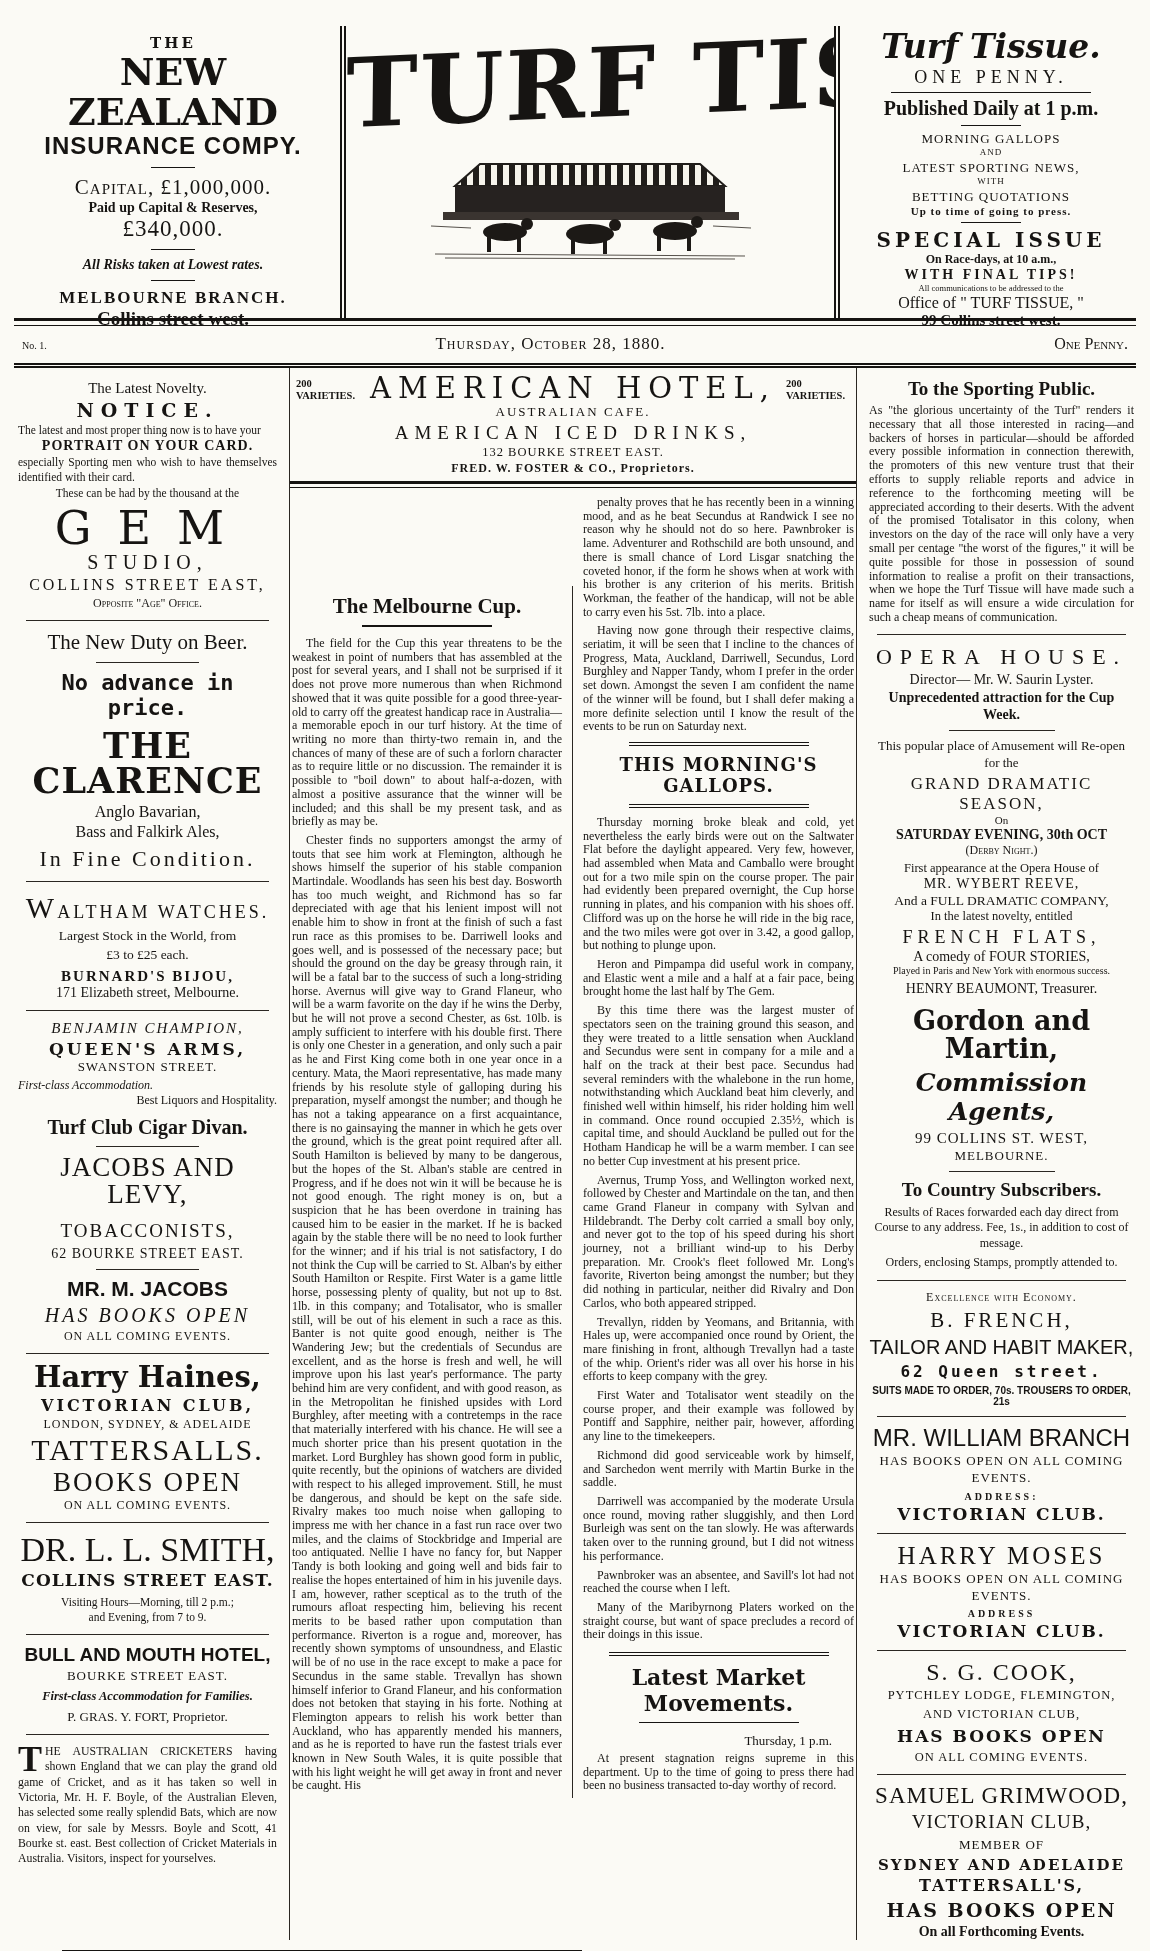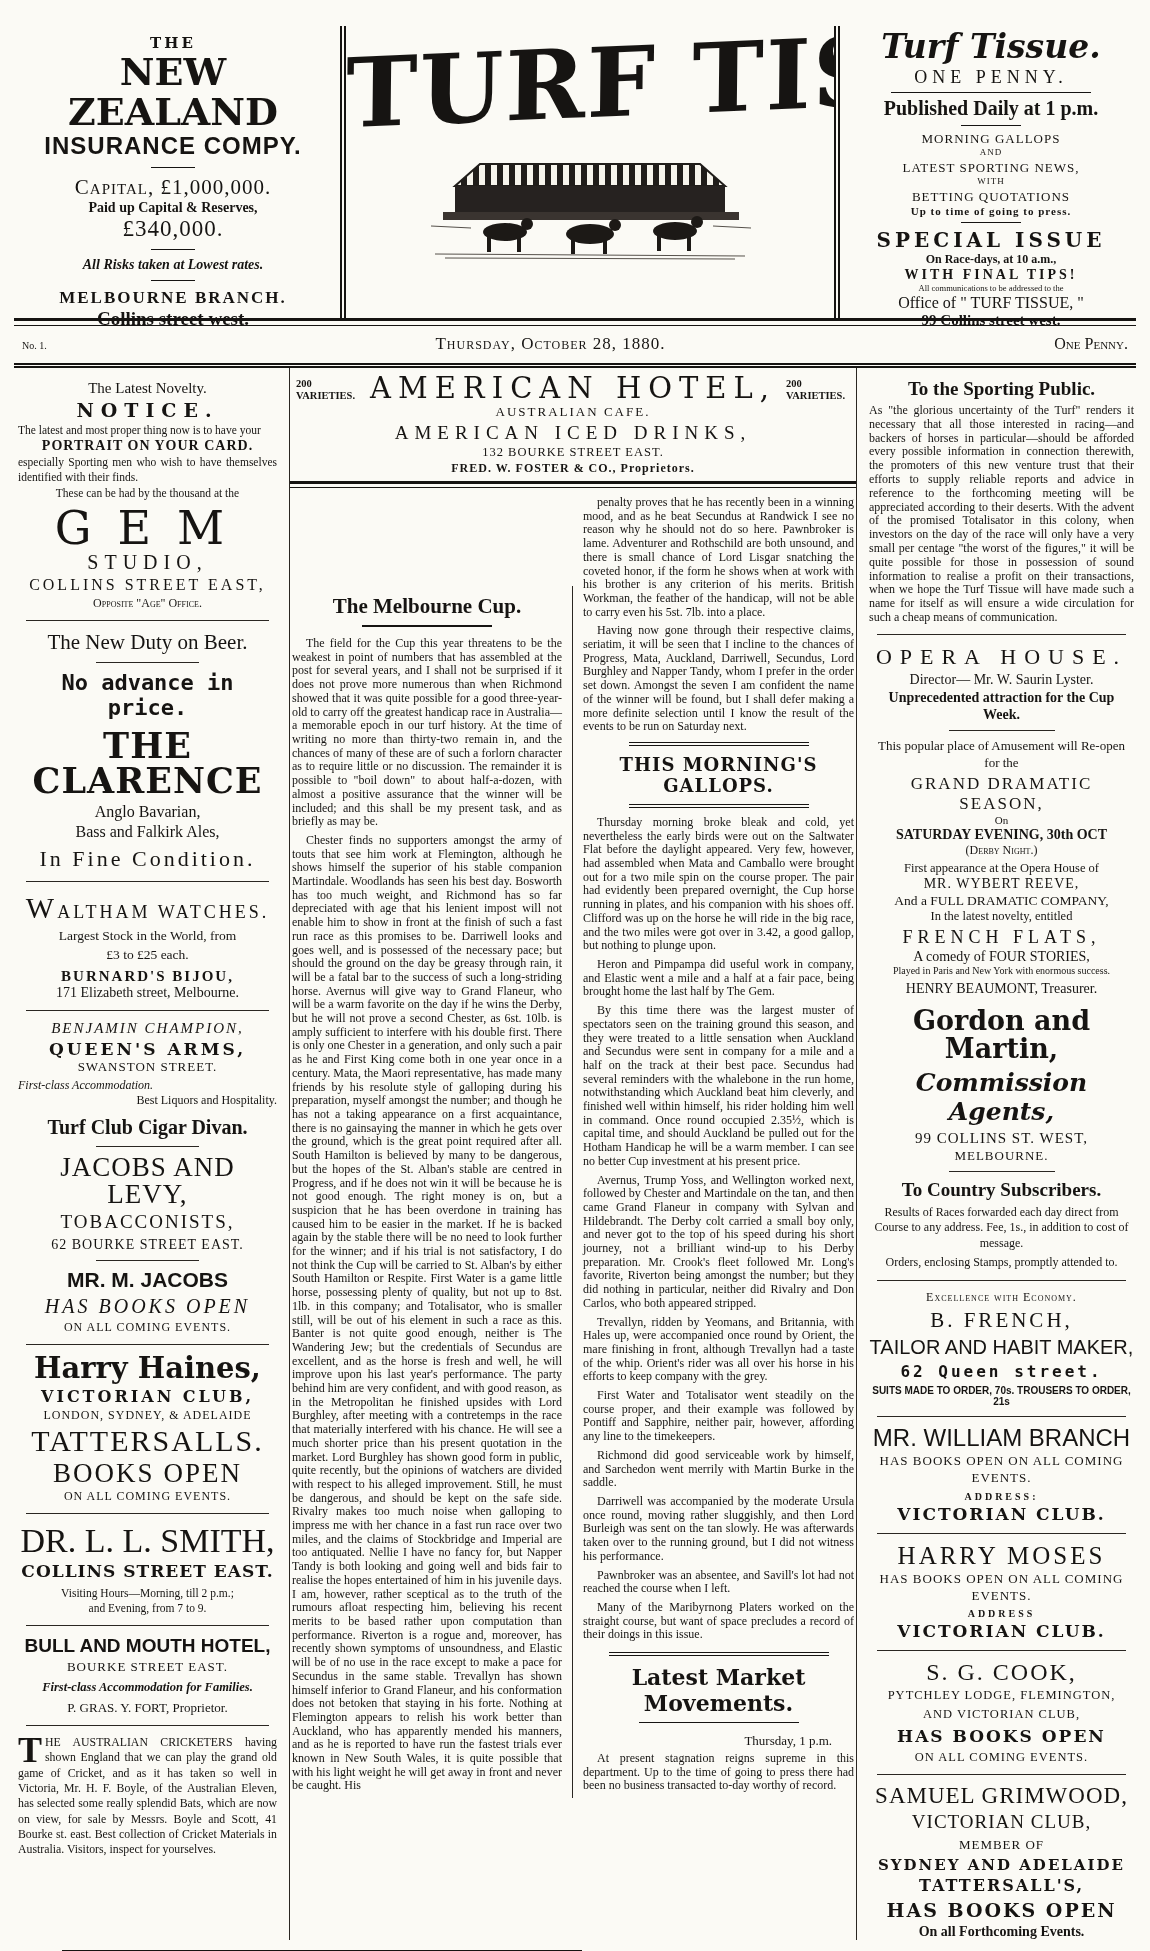--- a/index.html
+++ b/index.html
@@ -81,21 +81,21 @@
   .a-stock{font-size:13.5px;margin-top:3px;}
   .a-bijou{font-size:15px;font-weight:bold;letter-spacing:2px;margin-top:5px;}
   .a-bijou-addr{font-size:14px;}
   .a-champion{font-size:15px;letter-spacing:2px;font-style:italic;margin-top:2px;}
   .a-qarms{font-size:17px;font-weight:bold;letter-spacing:3px;font-family:"DejaVu Serif",serif;margin-top:2px;}
   .a-swan{font-size:13px;letter-spacing:1px;}
   .a-accom{font-size:12px;font-style:italic;text-align:left;margin-top:3px;}
   .a-liquor{font-size:12px;text-align:right;}
   .a-cigar{font-size:20px;font-weight:bold;margin:2px 0;}
   .a-jl{font-size:27px;letter-spacing:1px;margin-top:2px;line-height:1;}
-  .a-tob{font-size:19px;letter-spacing:2px;margin-top:3px;}
+  .a-tob{font-size:19px;letter-spacing:2px;margin-top:12px;}
   .a-jl-addr{font-size:14px;letter-spacing:1px;margin-top:4px;}
   .a-mj{font-size:21px;font-weight:bold;font-family:Liberation Sans, sans-serif;margin-top:2px;}
   .a-books-it{font-size:20px;font-style:italic;letter-spacing:3px;margin-top:3px;}
   .a-events{font-size:12px;letter-spacing:1px;margin-top:2px;}
   .a-haines{font-size:29px;font-weight:bold;font-family:"DejaVu Serif",serif;margin-top:1px;line-height:1;}
   .a-vclub{font-size:16px;font-weight:bold;letter-spacing:3px;font-family:"DejaVu Serif",serif;margin-top:4px;}
   .a-cities{font-size:12px;letter-spacing:1px;margin-top:2px;}
   .a-tatt{font-size:30px;letter-spacing:2px;margin-top:3px;line-height:1;}
   .a-bopen{font-size:27px;letter-spacing:2px;margin-top:4px;line-height:1;}
   .a-smith{font-size:34px;margin-top:10px;line-height:1;}
@@ -269,21 +269,21 @@
   </div>
 
   <div class="cols">
 
     <div class="col-left">
       <div>
         <div class="a-novelty">The Latest Novelty.</div>
         <div class="a-notice">NOTICE.</div>
         <div class="a-body">The latest and most proper thing now is to have your</div>
         <div class="a-portrait">PORTRAIT ON YOUR CARD.</div>
-        <div class="a-body">especially Sporting men who wish to have themselves identified with their finds.</div>
+        <div class="a-body">especially Sporting men who wish to have themselves identified with their card.</div>
         <div class="a-thousand">These can be had by the thousand at the</div>
         <div class="a-gem">GEM</div>
         <div class="a-studio">STUDIO,</div>
         <div class="a-cse">COLLINS STREET EAST,</div>
         <div class="a-opp">Opposite "Age" Office.</div>
       </div>
       <hr class="ad">
       <div>
         <div class="a-beer">The New Duty on Beer.</div>
         <hr class="ad-short">

